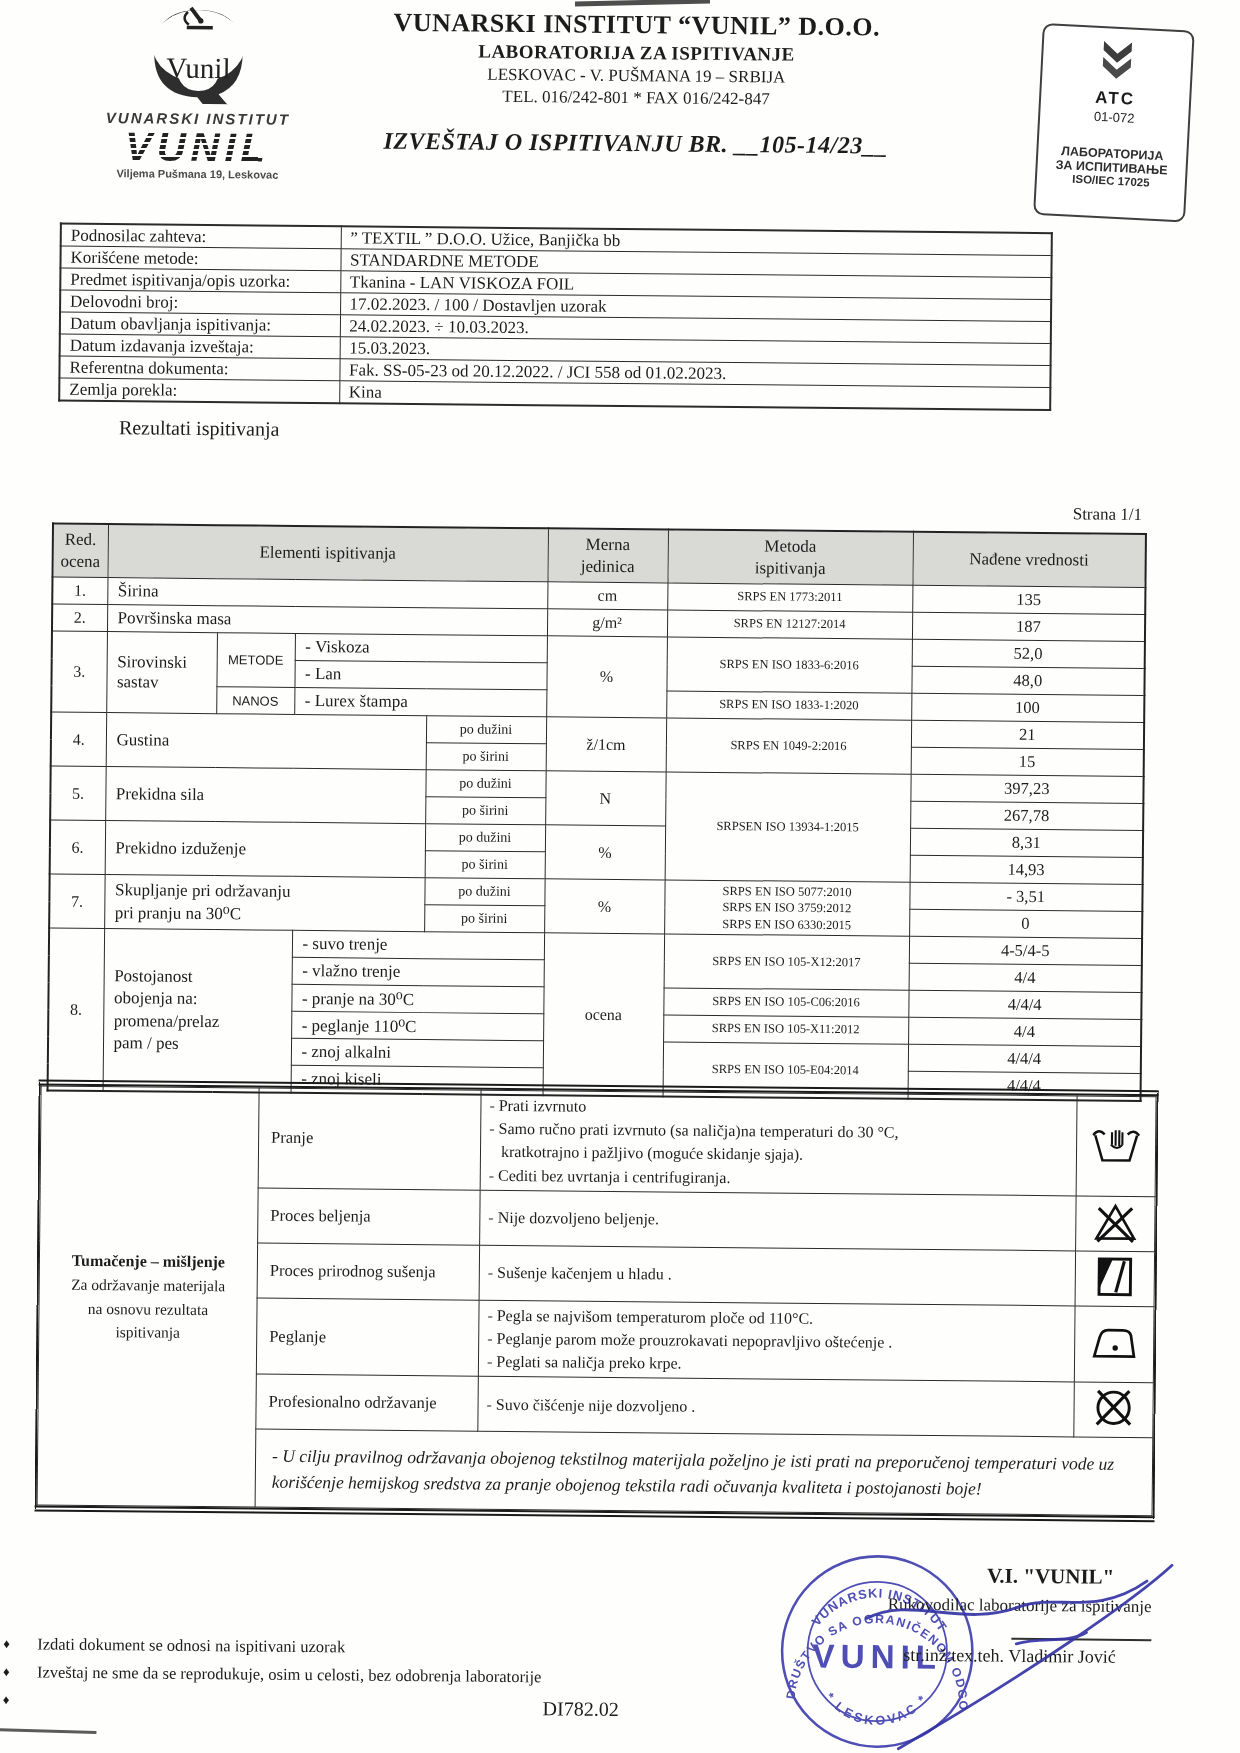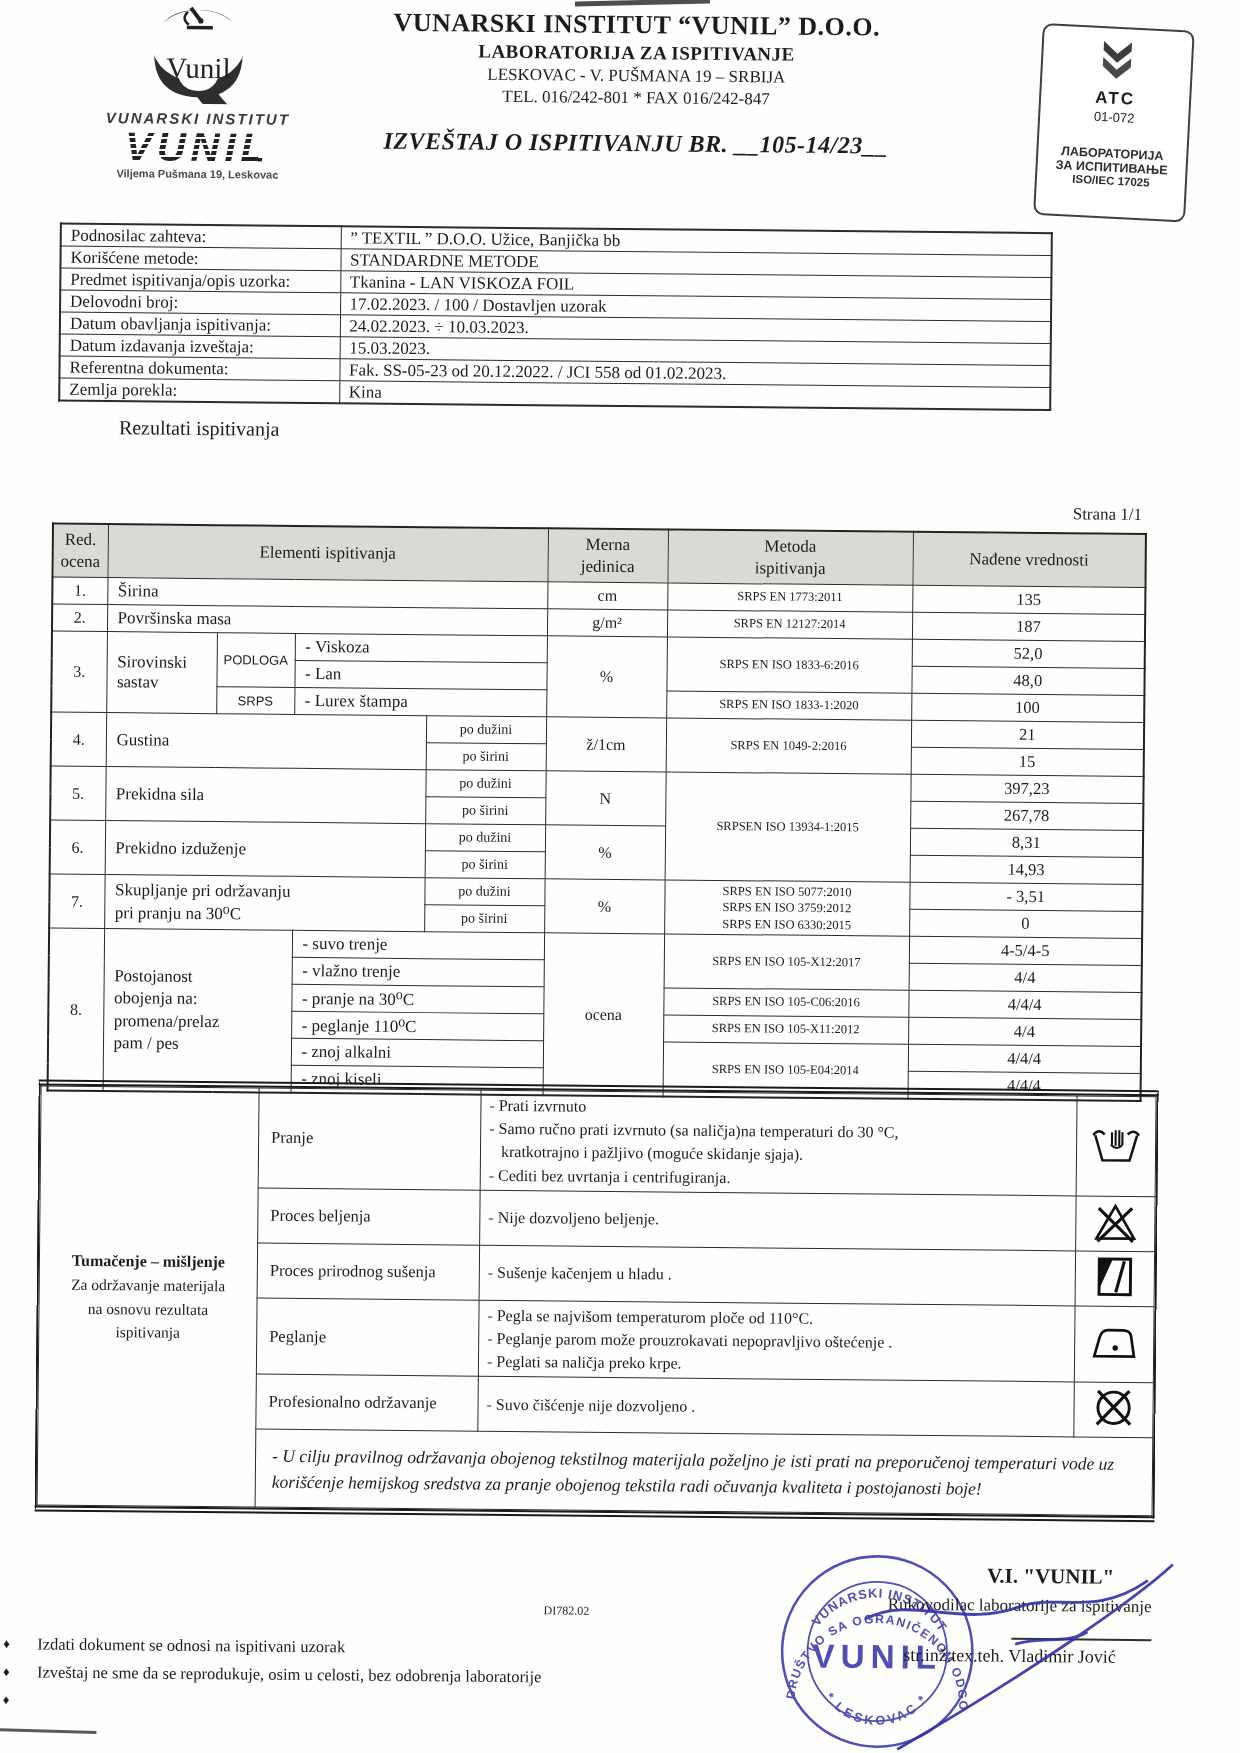--- a/index.html
+++ b/index.html
@@ -63,21 +63,21 @@
   .care .plabel{font-size:16.5px;padding-left:12px;}
   .care .desc{font-size:16px;line-height:1.45;}
   .care .desc .indent{padding-left:12px;}
   .care .icon-cell{text-align:center;padding:2px;}
   .care .note{font-style:italic;font-size:17.5px;line-height:1.5;padding:8px 16px;}
 
   
   .bullets{position:absolute;left:12px;top:1636px;font-size:16.5px;}
   .bullets .row{display:flex;height:28px;align-items:center;}
   .bullets .dia{width:34px;font-size:13px;}
-  .doc-code{position:absolute;left:552px;top:1604px;font-size:12px;}
+  .doc-code{position:absolute;left:552px;top:1698px;font-size:20px;}
   .corner-line{position:absolute;left:0px;top:1735px;width:106px;height:3px;background:#5a5a5a;transform:rotate(1deg);}
   .top-smudge{position:absolute;left:575px;top:0px;width:135px;height:5px;background:#2f2f2f;transform:rotate(-1.2deg);opacity:.85;}
 
   .company{position:absolute;left:995px;top:1560px;width:250px;font-size:21px;font-weight:bold;}
   .role{position:absolute;left:896px;top:1592px;width:344px;font-size:17px;}
   .sigline{position:absolute;left:1020px;top:1634px;width:140px;border-top:2px solid #2f2f2f;}
   .signer{position:absolute;left:912px;top:1642px;font-size:18px;}
   .stamp{position:absolute;left:768px;top:1546px;opacity:.92;}
   .signature{position:absolute;left:850px;top:1548px;z-index:5;}
 </style>
@@ -218,32 +218,32 @@
       <tr>
         <td class="num">2.</td>
         <td colspan="4" class="tl">Površinska masa</td>
         <td class="unit">g/m²</td>
         <td class="method">SRPS EN 12127:2014</td>
         <td class="val">187</td>
       </tr>
       <tr>
         <td class="num" rowspan="3">3.</td>
         <td class="tl" rowspan="3" style="white-space:normal;">Sirovinski sastav</td>
-        <td class="sublab" rowspan="2">PODLOGA</td>
+        <td class="sublab" rowspan="2">METODE</td>
         <td colspan="2" class="tl">- Viskoza</td>
         <td class="unit" rowspan="3">%</td>
         <td class="method" rowspan="2">SRPS EN ISO 1833-6:2016</td>
         <td class="val">52,0</td>
       </tr>
       <tr>
         <td colspan="2" class="tl">- Lan</td>
         <td class="val">48,0</td>
       </tr>
       <tr>
-        <td class="sublab">SRPS</td>
+        <td class="sublab">NANOS</td>
         <td colspan="2" class="tl">- Lurex štampa</td>
         <td class="method">SRPS EN ISO 1833-1:2020</td>
         <td class="val">100</td>
       </tr>
       <tr>
         <td class="num" rowspan="2">4.</td>
         <td colspan="3" rowspan="2" class="tl">Gustina</td>
         <td class="dir">po dužini</td>
         <td class="unit" rowspan="2">ž/1cm</td>
         <td class="method" rowspan="2">SRPS EN 1049-2:2016</td>

